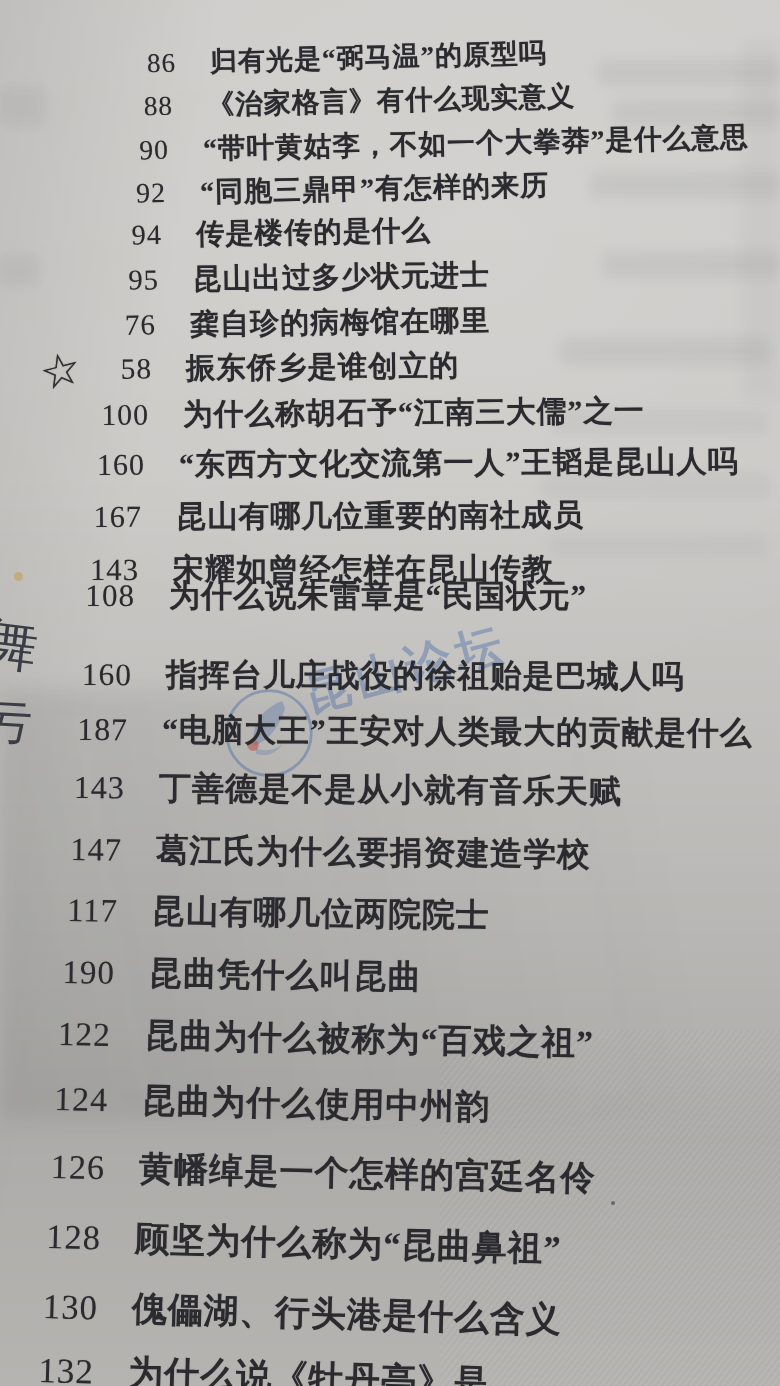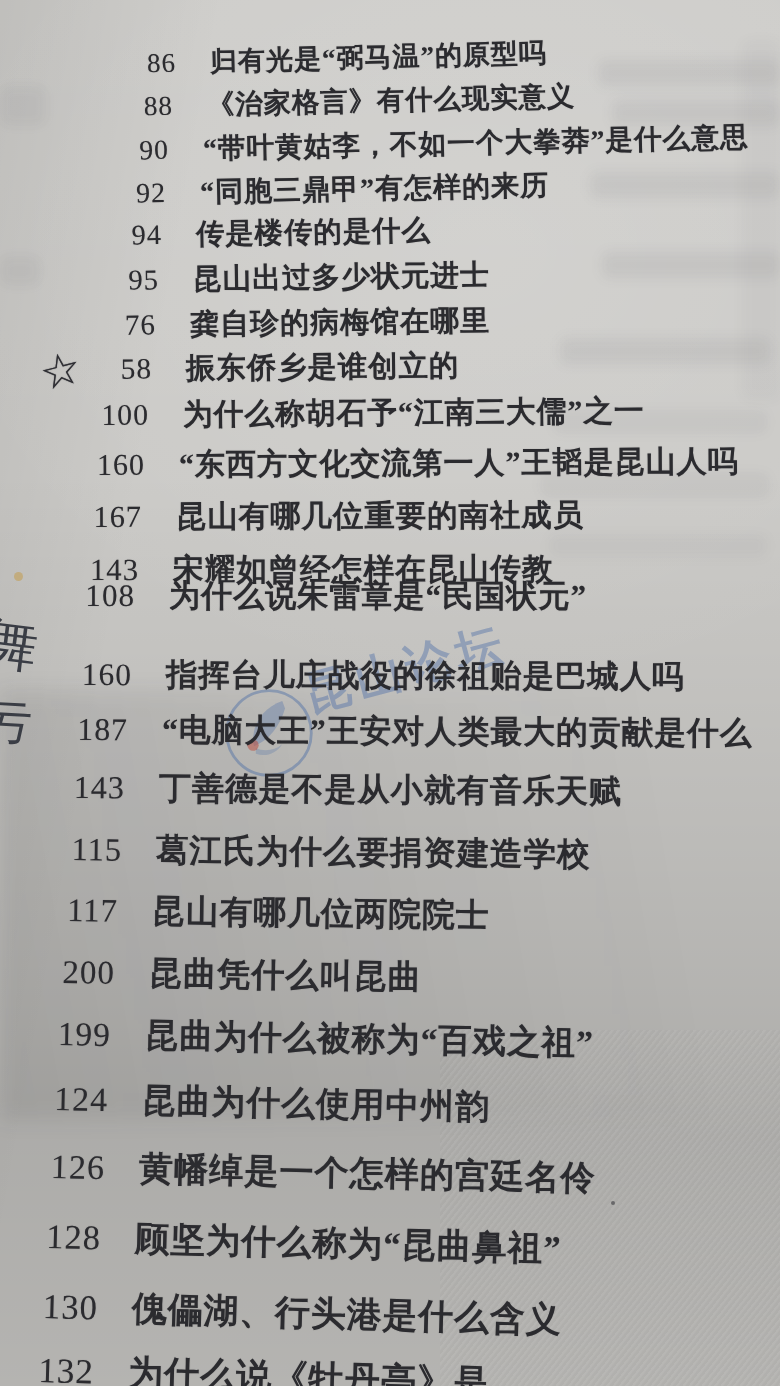--- a/index.html
+++ b/index.html
@@ -102,23 +102,23 @@
       <div class="toc-row" style="top: 306px; left: 99.6px; font-size: 29.04px; transform: rotate(-0.72deg);"><span class="pg">76</span><span class="ti">龚自珍的病梅馆在哪里</span></div>
       <div class="toc-row" style="top: 350px; left: 96.2px; font-size: 29.38px; transform: rotate(-0.59deg);"><span class="star">☆</span><span class="pg">58</span><span class="ti">振东侨乡是谁创立的</span></div>
       <div class="toc-row" style="top: 395px; left: 92.8px; font-size: 29.72px; transform: rotate(-0.46deg);"><span class="pg">100</span><span class="ti">为什么称胡石予“江南三大儒”之一</span></div>
       <div class="toc-row" style="top: 445px; left: 89.4px; font-size: 30.06px; transform: rotate(-0.33deg);"><span class="pg">160</span><span class="ti">“东西方文化交流第一人”王韬是昆山人吗</span></div>
       <div class="toc-row" style="top: 497px; left: 86px; font-size: 30.4px; transform: rotate(-0.2deg);"><span class="pg">167</span><span class="ti">昆山有哪几位重要的南社成员</span></div>
       <div class="toc-row" style="top: 549px; left: 82.6px; font-size: 30.74px; transform: rotate(-0.0699999deg);"><span class="pg">143</span><span class="ti">宋耀如曾经怎样在昆山传教</span></div>
       <div class="toc-row" style="top: 575px; left: 79.2px; font-size: 31.08px; transform: rotate(0.06deg);"><span class="pg">108</span><span class="ti">为什么说朱雷章是“民国状元”</span></div>
       <div class="toc-row" style="top: 654px; left: 75.8px; font-size: 31.42px; transform: rotate(0.19deg);"><span class="pg">160</span><span class="ti">指挥台儿庄战役的徐祖贻是巴城人吗</span></div>
       <div class="toc-row" style="top: 708px; left: 72.4px; font-size: 31.76px; transform: rotate(0.32deg);"><span class="pg">187</span><span class="ti">“电脑大王”王安对人类最大的贡献是什么</span></div>
       <div class="toc-row" style="top: 766px; left: 69px; font-size: 32.1px; transform: rotate(0.45deg);"><span class="pg">143</span><span class="ti">丁善德是不是从小就有音乐天赋</span></div>
-      <div class="toc-row" style="top: 828px; left: 65.6px; font-size: 32.44px; transform: rotate(0.58deg);"><span class="pg">115</span><span class="ti">葛江氏为什么要捐资建造学校</span></div>
+      <div class="toc-row" style="top: 828px; left: 65.6px; font-size: 32.44px; transform: rotate(0.58deg);"><span class="pg">147</span><span class="ti">葛江氏为什么要捐资建造学校</span></div>
       <div class="toc-row" style="top: 888px; left: 62.2px; font-size: 32.78px; transform: rotate(0.71deg);"><span class="pg">117</span><span class="ti">昆山有哪几位两院院士</span></div>
-      <div class="toc-row" style="top: 950px; left: 58.8px; font-size: 33.12px; transform: rotate(0.84deg);"><span class="pg">200</span><span class="ti">昆曲凭什么叫昆曲</span></div>
-      <div class="toc-row" style="top: 1012px; left: 55.4px; font-size: 33.46px; transform: rotate(0.97deg);"><span class="pg">199</span><span class="ti">昆曲为什么被称为“百戏之祖”</span></div>
+      <div class="toc-row" style="top: 950px; left: 58.8px; font-size: 33.12px; transform: rotate(0.84deg);"><span class="pg">190</span><span class="ti">昆曲凭什么叫昆曲</span></div>
+      <div class="toc-row" style="top: 1012px; left: 55.4px; font-size: 33.46px; transform: rotate(0.97deg);"><span class="pg">122</span><span class="ti">昆曲为什么被称为“百戏之祖”</span></div>
       <div class="toc-row" style="top: 1076px; left: 52px; font-size: 33.8px; transform: rotate(1.1deg);"><span class="pg">124</span><span class="ti">昆曲为什么使用中州韵</span></div>
       <div class="toc-row" style="top: 1144px; left: 48.6px; font-size: 34.14px; transform: rotate(1.23deg);"><span class="pg">126</span><span class="ti">黄幡绰是一个怎样的宫廷名伶</span></div>
       <div class="toc-row" style="top: 1214px; left: 45.2px; font-size: 34.48px; transform: rotate(1.36deg);"><span class="pg">128</span><span class="ti">顾坚为什么称为“昆曲鼻祖”</span></div>
       <div class="toc-row" style="top: 1283px; left: 41.8px; font-size: 34.82px; transform: rotate(1.49deg);"><span class="pg">130</span><span class="ti">傀儡湖、行头港是什么含义</span></div>
       <div class="toc-row" style="top: 1347px; left: 38.4px; font-size: 35.16px; transform: rotate(1.62deg);"><span class="pg">132</span><span class="ti">为什么说《牡丹亭》是</span></div>
     </div>
 </div>
 
 </body></html>

